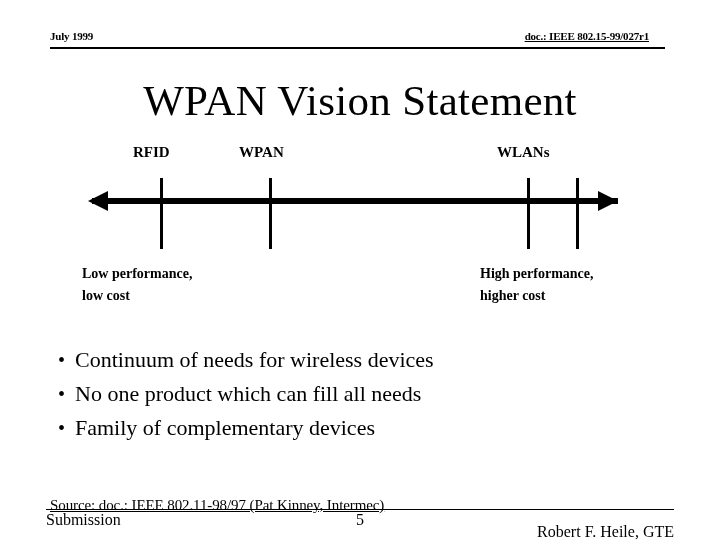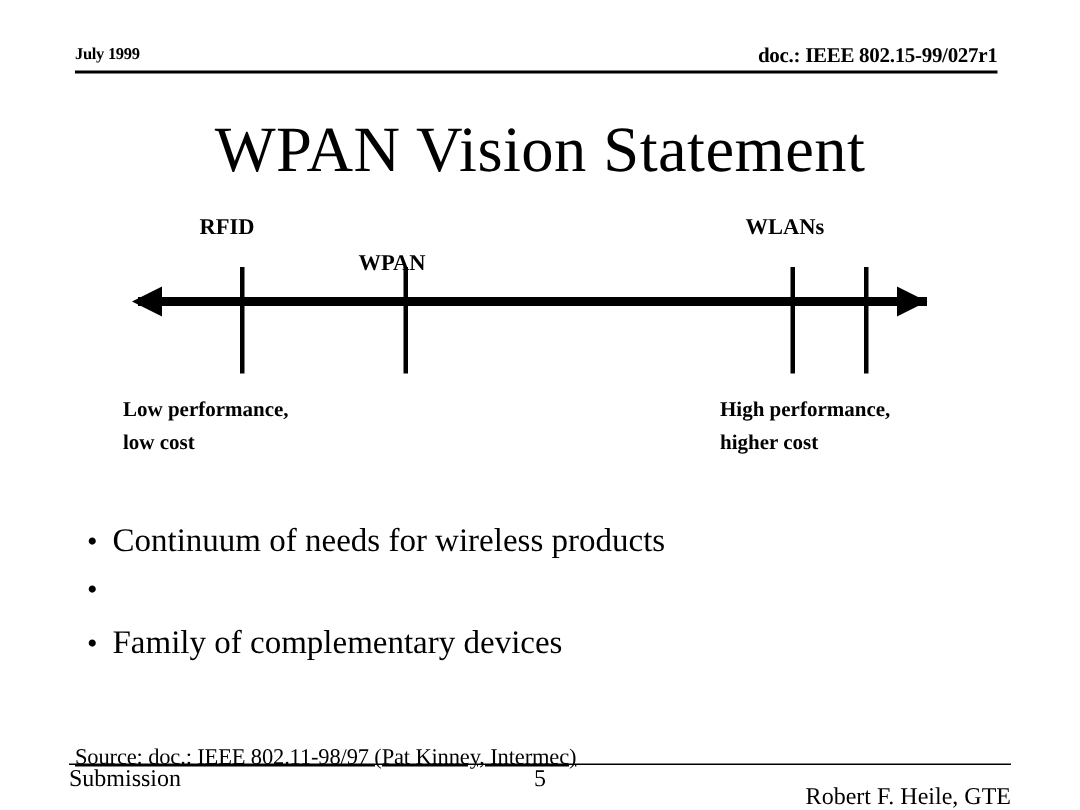--- a/index.html
+++ b/index.html
@@ -28,26 +28,27 @@
     position: absolute;
     left: 0;
     top: 0;
     font-size: 11px;
     font-weight: bold;
     letter-spacing: -0.2px;
     white-space: nowrap;
   }
   .header-right {
     position: absolute;
-    right: 0;
-    top: 0;
-    font-size: 14px;
+    right: 16px;
+    top: 0;
+    font-size: 11px;
     font-weight: bold;
     letter-spacing: -0.2px;
     white-space: nowrap;
+    text-decoration: underline;
   }
   .header-rule {
     position: absolute;
     left: 0;
     top: 17px;
     width: 615px;
     height: 2px;
     background: #000000;
   }
 
@@ -114,21 +115,21 @@
   .tick-wlan2 { left: 576px; }
 
   .axis-label {
     position: absolute;
     top: 0px;
     font-size: 15px;
     font-weight: bold;
     white-space: nowrap;
   }
   .label-rfid { left: 133px; }
-  .label-wpan { left: 239px; margin-top: 24px; }
+  .label-wpan { left: 239px; }
   .label-wlans { left: 497px; }
 
   
   .caption {
     position: absolute;
     font-size: 14px;
     font-weight: bold;
     line-height: 22px;
     white-space: nowrap;
   }
@@ -240,24 +241,25 @@
 </div>
 
 <div class="caption caption-high">
   <div>High performance,</div>
   <div>higher cost</div>
 </div>
 
 <div class="bullets">
   <div class="bullet-row">
     <span class="bullet-dot">•</span>
-    <span class="bullet-text">Continuum of needs for wireless products</span>
+    <span class="bullet-text">Continuum of needs for wireless devices</span>
   </div>
   <div class="bullet-row">
     <span class="bullet-dot">•</span>
+    <span class="bullet-text">No one product which can fill all needs</span>
   </div>
   <div class="bullet-row">
     <span class="bullet-dot">•</span>
     <span class="bullet-text">Family of complementary devices</span>
   </div>
 </div>
 
 <div class="source-note">Source: doc.: IEEE 802.11-98/97 (Pat Kinney, Intermec)</div>
 
 <div class="footer-rule"></div>

